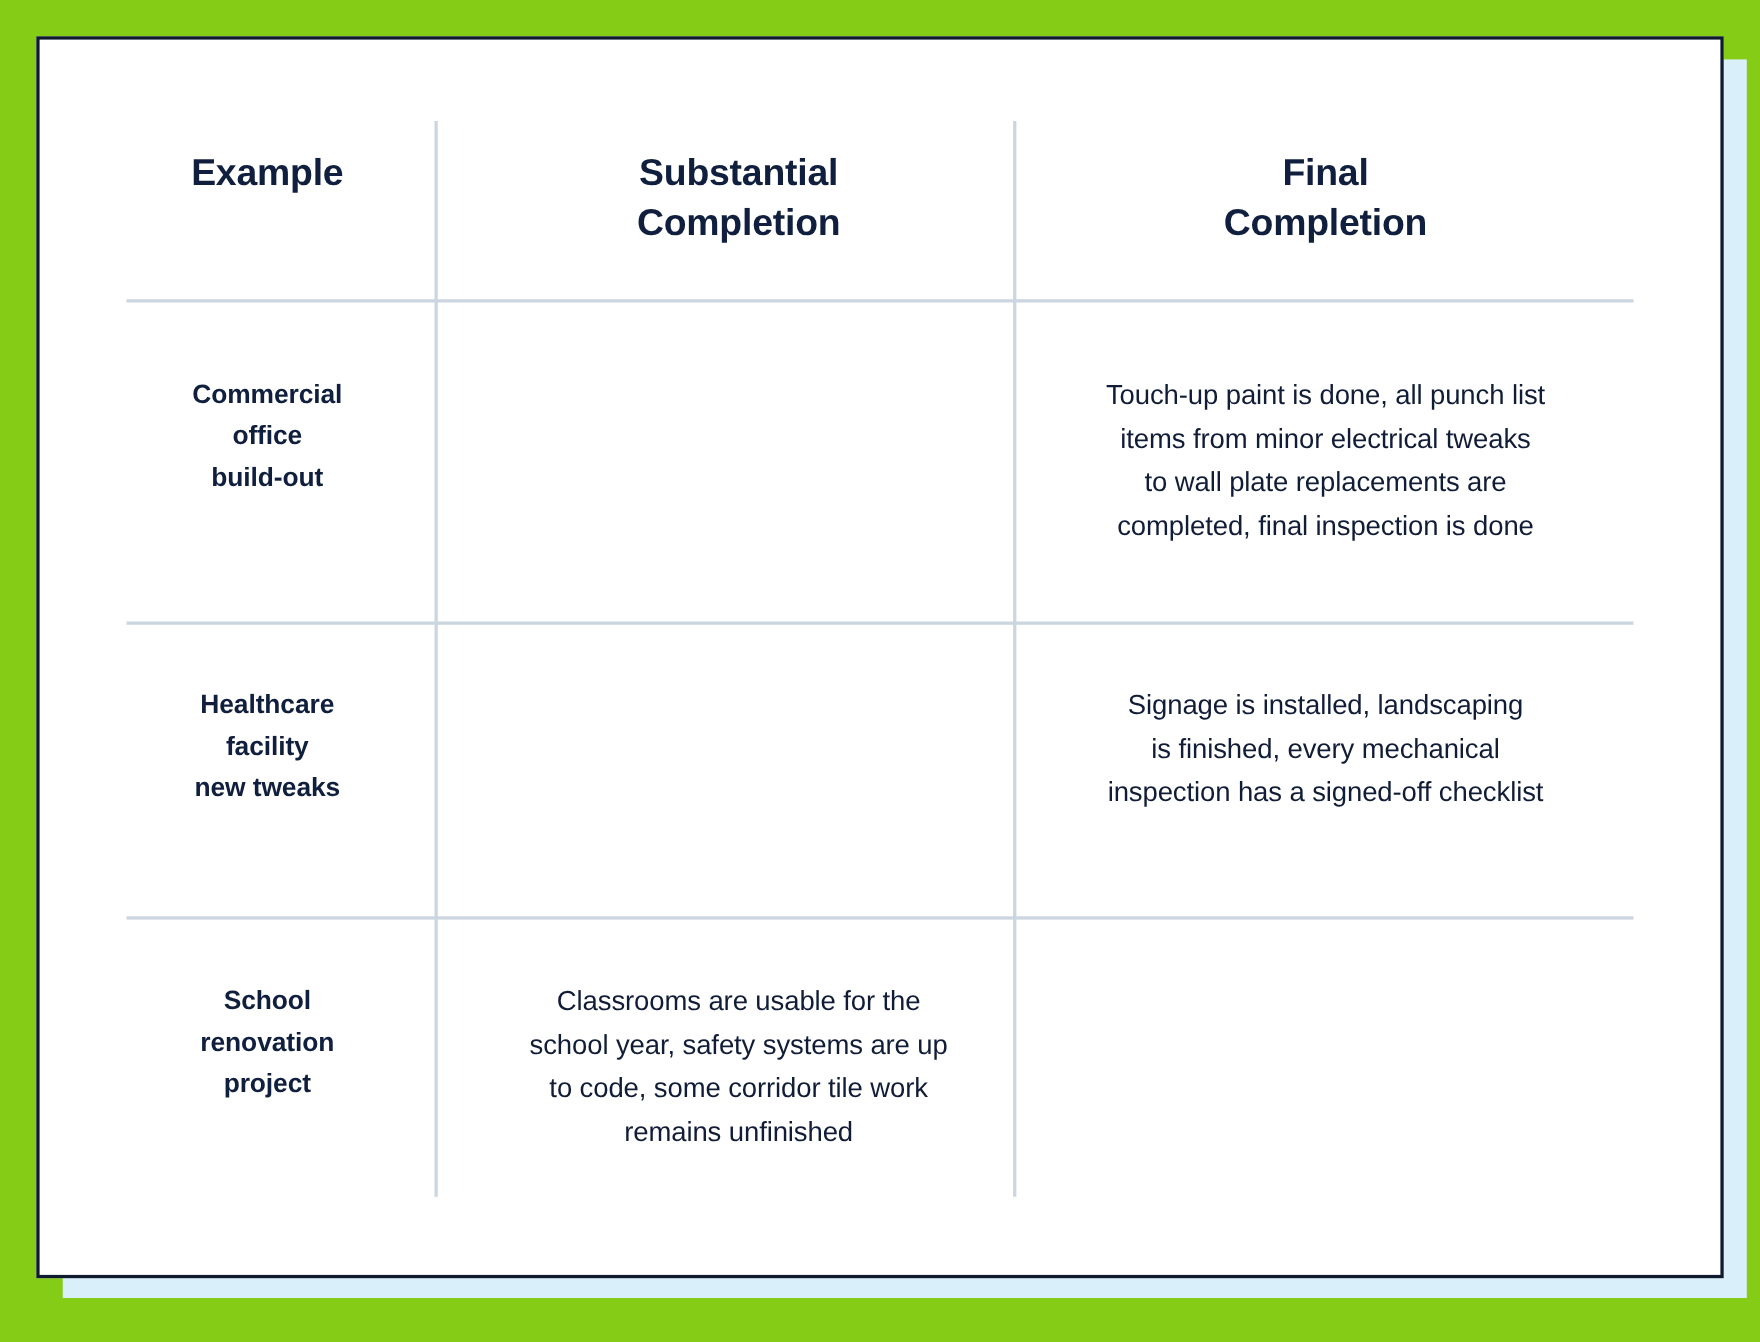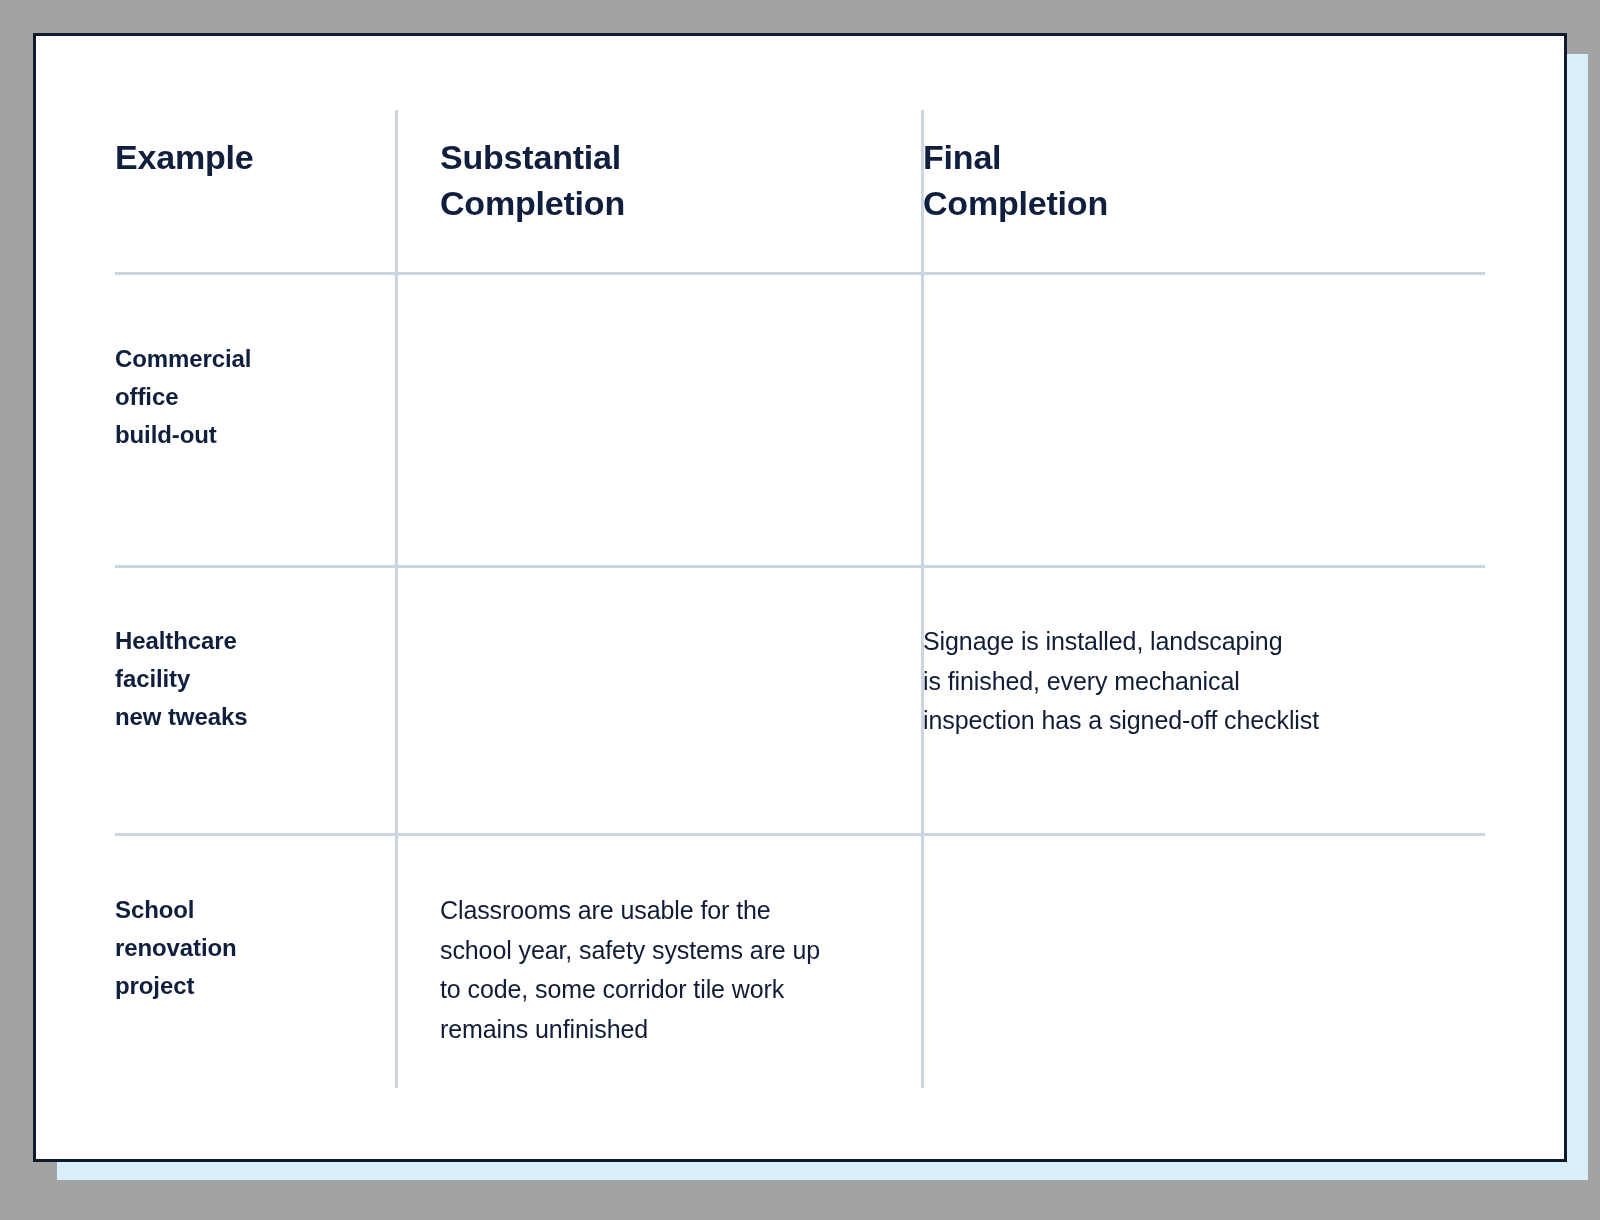--- a/index.html
+++ b/index.html
@@ -13,21 +13,22 @@
     height: 1220px;
     overflow: hidden;
     font-family: "Liberation Sans", sans-serif;
     -webkit-font-smoothing: antialiased;
   }
 
   .stage {
     position: relative;
     width: 1600px;
     height: 1220px;
-    background: #a3a3a3;
+    background: #84cc16;
+    text-align: center;
   }
 
   
   .card-shadow {
     position: absolute;
     left: 57px;
     top: 54px;
     width: 1531px;
     height: 1126px;
     background: #d9effa;
@@ -81,21 +82,21 @@
 
   
   .cell {
     position: absolute;
     box-sizing: border-box;
     z-index: 4;
   }
 
   .col-a { left: 79px;  width: 280px; padding-right: 24px; }
   .col-b { left: 404px; width: 481px; padding-right: 18px; }
-  .col-c { left: 887px; width: 520px; padding-right: 10px; }
+  .col-c { left: 914px; width: 520px; padding-right: 10px; }
 
   .row-head { top: 98px;  }
   .row-1    { top: 304px; }
   .row-2    { top: 586px; }
   .row-3    { top: 855px; }
 
   .th {
     font-size: 34px;
     font-weight: 700;
     line-height: 1.36;
@@ -140,20 +141,24 @@
 
       <div class="cell col-a row-head th">Example</div>
       <div class="cell col-b row-head th">Substantial
 Completion</div>
       <div class="cell col-c row-head th">Final
 Completion</div>
 
       <div class="cell col-a row-1 td-label">Commercial
 office
 build-out</div>
+      <div class="cell col-c row-1 td-text">Touch-up paint is done, all punch list
+items from minor electrical tweaks
+to wall plate replacements are
+completed, final inspection is done</div>
 
       <div class="cell col-a row-2 td-label">Healthcare
 facility
 new tweaks</div>
       <div class="cell col-c row-2 td-text">Signage is installed, landscaping
 is finished, every mechanical
 inspection has a signed-off checklist</div>
 
       <div class="cell col-b row-3 td-text">Classrooms are usable for the
 school year, safety systems are up

